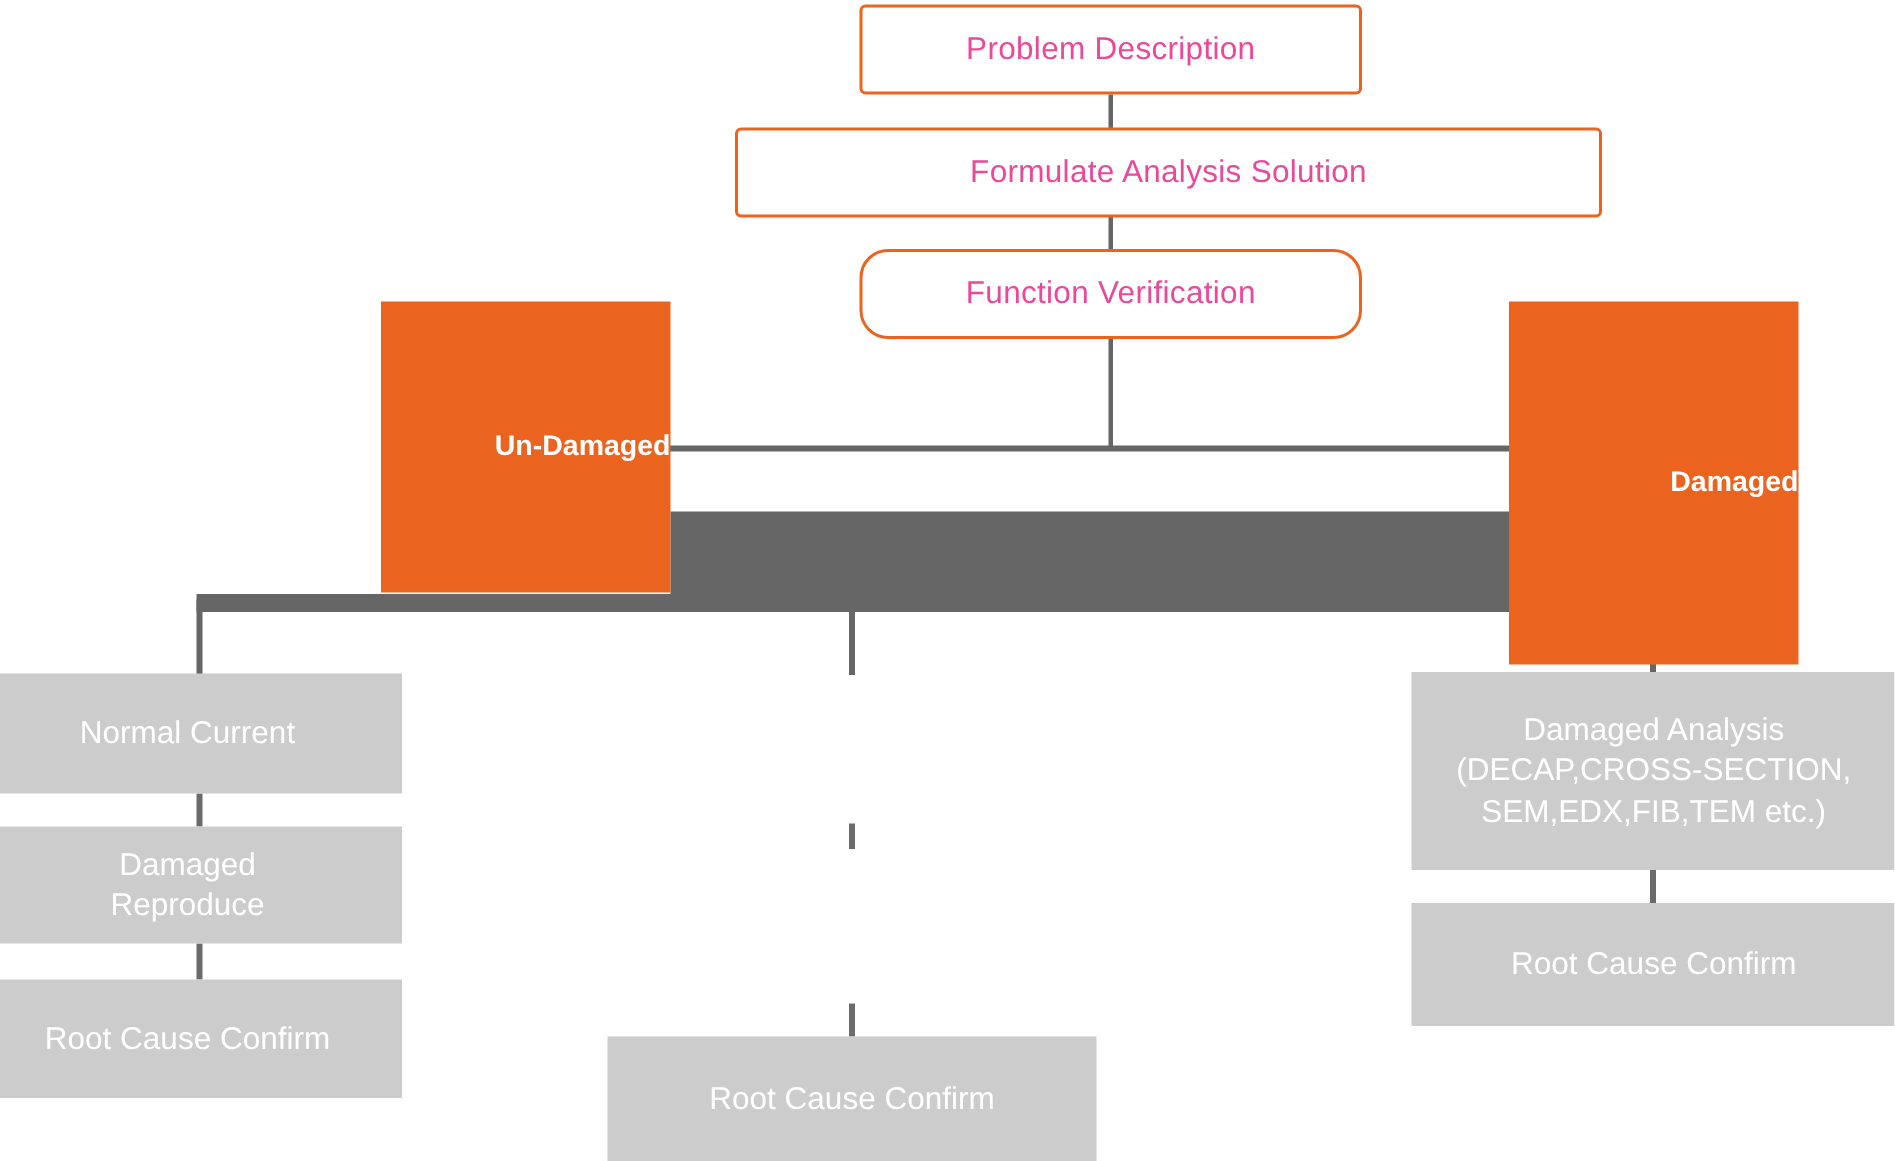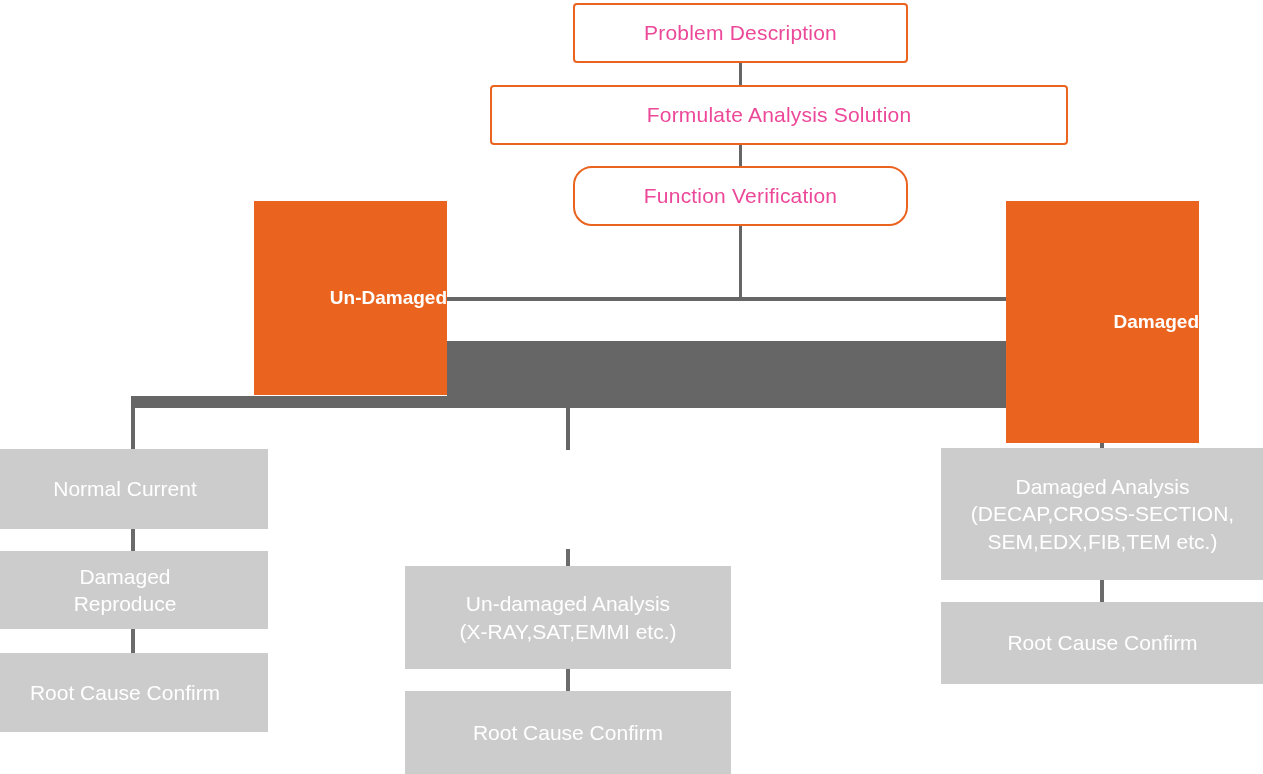--- a/index.html
+++ b/index.html
@@ -140,24 +140,20 @@
 Reproduce</span>
   </div>
   <div class="conn-thin" style="left:131px; top:629px; width:4px; height:24px;"></div>
 
   <div class="node-grey" style="left:-18px; top:653px; width:286px; height:79px;">
     <span>Root Cause Confirm</span>
   </div>
 
   <div class="conn-thin" style="left:566px; top:549px; width:4px; height:17px;"></div>
 
-  <div class="node-grey" style="left:405px; top:566px; width:326px; height:103px;">
-    <span>Un-damaged Analysis
-(X-RAY,SAT,EMMI etc.)</span>
-  </div>
   <div class="conn-thin" style="left:566px; top:669px; width:4px; height:22px;"></div>
 
   <div class="node-grey" style="left:405px; top:691px; width:326px; height:83px;">
     <span>Root Cause Confirm</span>
   </div>
 
   <div class="node-grey" style="left:941px; top:448px; width:323px; height:132px;">
     <span>Damaged Analysis
 (DECAP,CROSS-SECTION,
 SEM,EDX,FIB,TEM etc.)</span>

